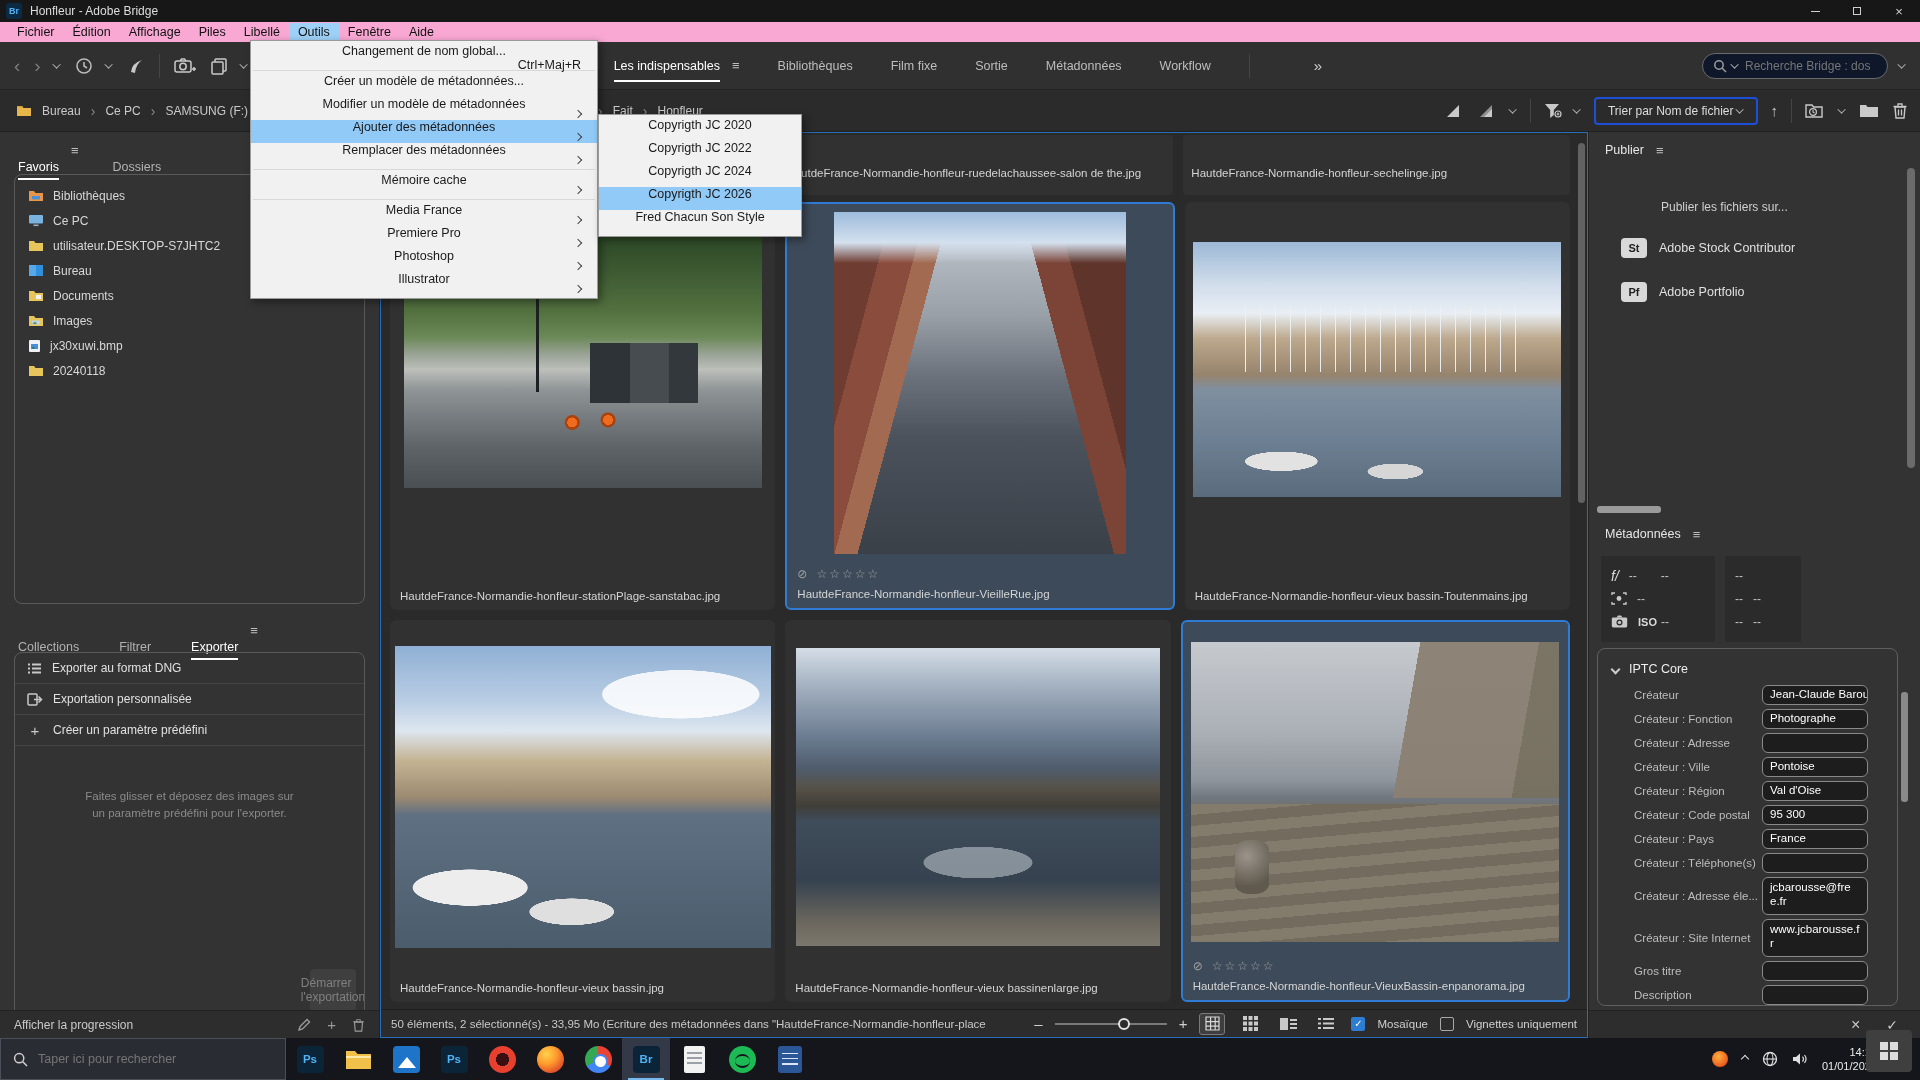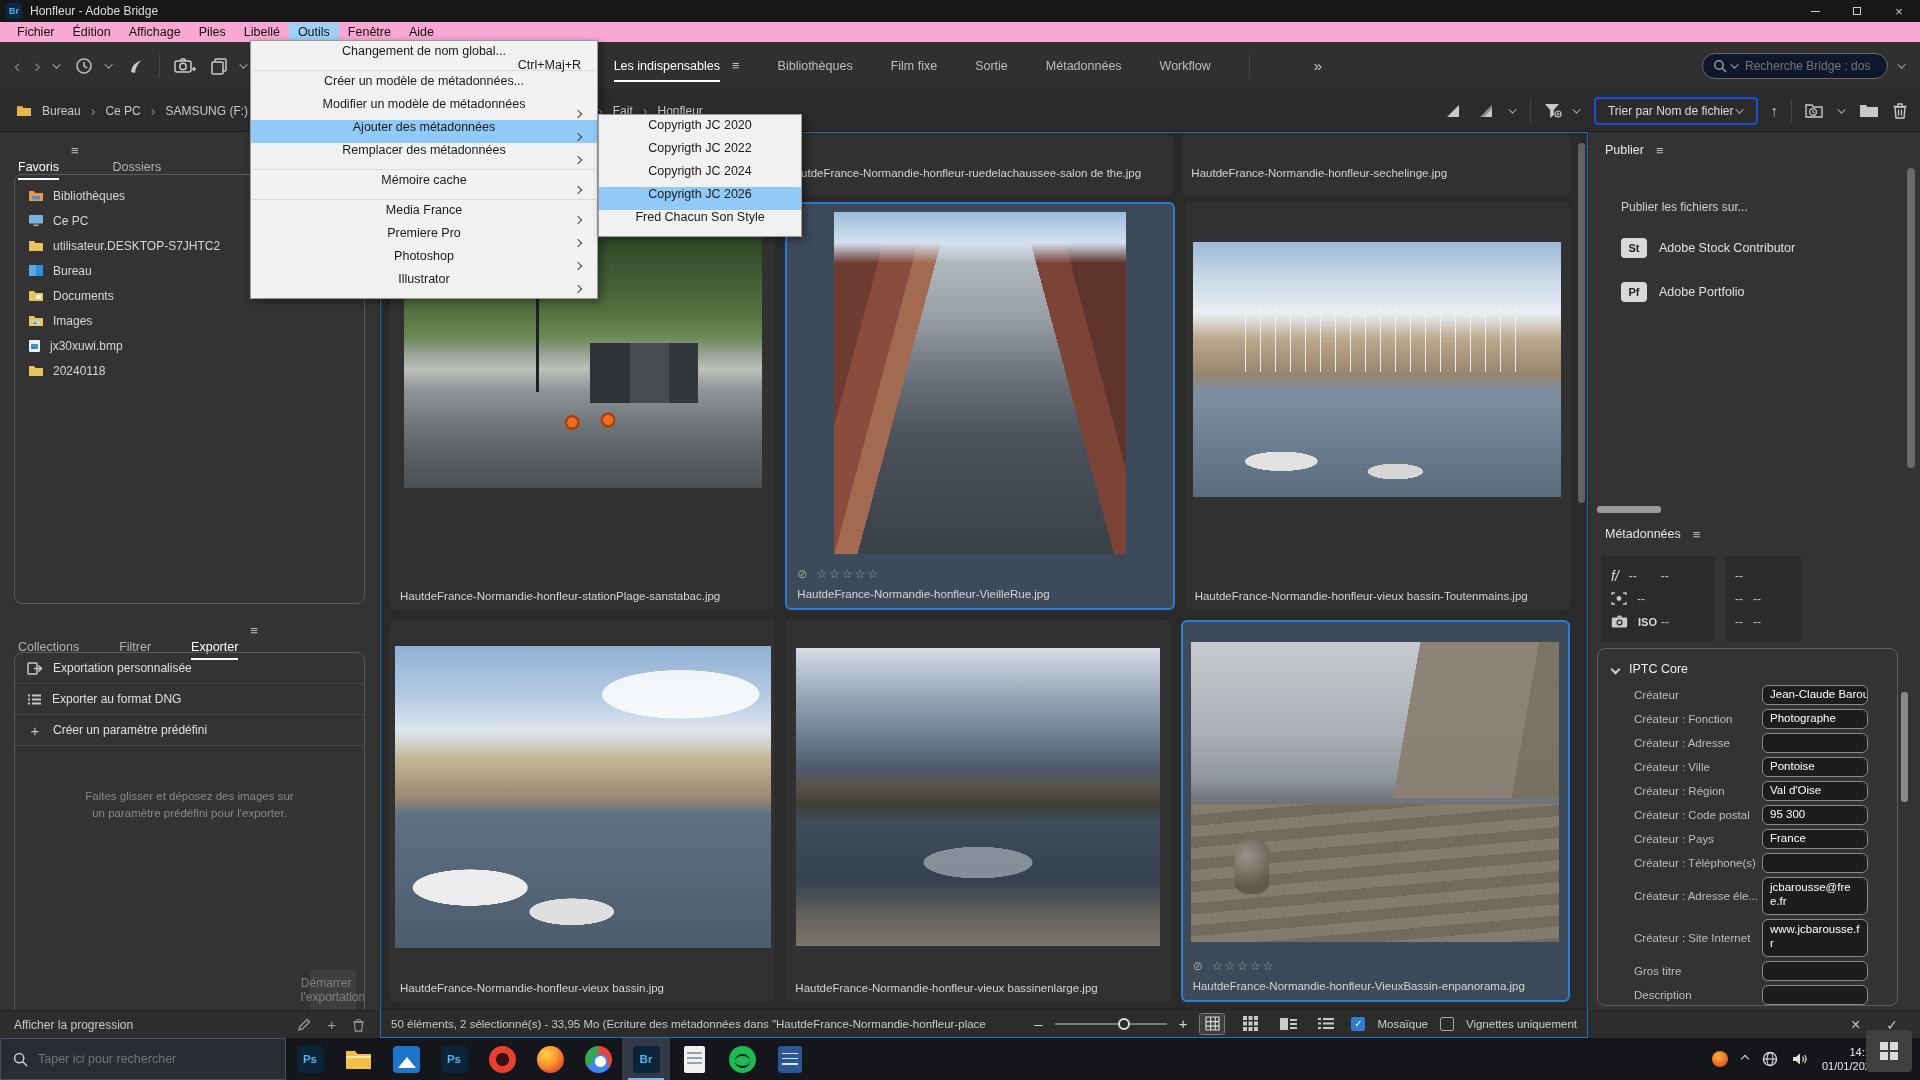--- a/index.html
+++ b/index.html
@@ -136,21 +136,21 @@
   .viewbtn{display:flex;align-items:center;justify-content:center;width:26px;height:22px;color:#c9c9c9;}
   .viewbtn.active{border:1px solid #7a7a7a;background:#3e3e3e;border-radius:3px;}
   .cb{width:14px;height:14px;border-radius:2px;display:flex;align-items:center;justify-content:center;font-size:10px;color:#fff;}
   .cb.on{background:#2d7dd2;}
   .cb.off{border:1.5px solid #a8a8a8;}
   .cblabel{color:#cfcfcf;font-size:11.5px;}
 
   
   .rheader{height:28px;display:flex;align-items:center;gap:12px;padding:0 16px;color:#e6e6e6;font-size:12.5px;margin-top:4px;}
   .pubbody{padding-left:32px;color:#cfcfcf;}
-  .pubsub{margin-top:36px;font-size:12px;}
+  .pubsub{margin-top:36px;font-size:12px;margin-left:40px;}
   .pubrow{display:flex;align-items:center;gap:12px;margin-top:24px;}
   .badge{width:26px;height:20px;border-radius:4px;background:#d9d9d9;color:#222;font-weight:bold;font-size:11px;display:flex;align-items:center;justify-content:center;}
   .publbl{color:#e0e0e0;font-size:12.5px;}
   .hscroll{position:absolute;left:8px;top:374px;width:64px;height:7px;background:#9a9a9a;border-radius:3px;}
   .vscroll1{position:absolute;right:5px;top:36px;width:8px;height:300px;background:#6b6b6b;border-radius:4px;}
   .mheadwrap{position:absolute;top:388px;left:0;right:0;}
   .placard{display:flex;gap:10px;padding:8px 0 0 12px;}
   .plbox{background:#2b2b2b;border-radius:2px;padding:8px 10px;}
   .plbox.b1{width:114px;height:86px;}
   .plbox.b2{width:76px;height:86px;}
@@ -419,31 +419,31 @@
         </div>
       </div>
       <div class="ptabs2">
         <span class="ptab">Collections</span>
         <span class="ptab">Filtrer</span>
         <span class="ptab active">Exporter</span>
         <span class="hamb" style="margin-left:-28px;">≡</span>
       </div>
       <div class="exportbox">
         <div class="exprow">
+          <svg class="svgic" width="15" height="13" viewBox="0 0 15 13">
+              <path d="M1 2.5h2M1 6.5h2M1 10.5h2M5 2.5h9M5 6.5h9M5 10.5h9" stroke="#c9c9c9" stroke-width="1.8"></path>
+            </svg>
+          <span>Exporter au format DNG</span>
+        </div>
+        <div class="exprow">
           <svg class="svgic" width="16" height="15" viewBox="0 0 16 15">
               <rect x="1" y="2" width="9" height="11" rx="1" fill="none" stroke="#c9c9c9" stroke-width="1.5"></rect>
               <path d="M7 7.5h7M11.5 4.5l3 3-3 3" fill="none" stroke="#c9c9c9" stroke-width="1.5"></path>
             </svg>
           <span>Exportation personnalisée</span>
-        </div>
-        <div class="exprow">
-          <svg class="svgic" width="15" height="13" viewBox="0 0 15 13">
-              <path d="M1 2.5h2M1 6.5h2M1 10.5h2M5 2.5h9M5 6.5h9M5 10.5h9" stroke="#c9c9c9" stroke-width="1.8"></path>
-            </svg>
-          <span>Exporter au format DNG</span>
         </div>
         <div class="exprow">
           <span style="font-size:15px;color:#c9c9c9;width:16px;text-align:center;">+</span>
           <span>Créer un paramètre prédéfini</span>
         </div>
         <div class="dropzone">Faites glisser et déposez des images sur un paramètre prédéfini pour l'exporter.</div>
         <div class="startbtn">Démarrer l'exportation</div>
       </div>
       <div class="lbottom">
         <span>Afficher la progression</span>

